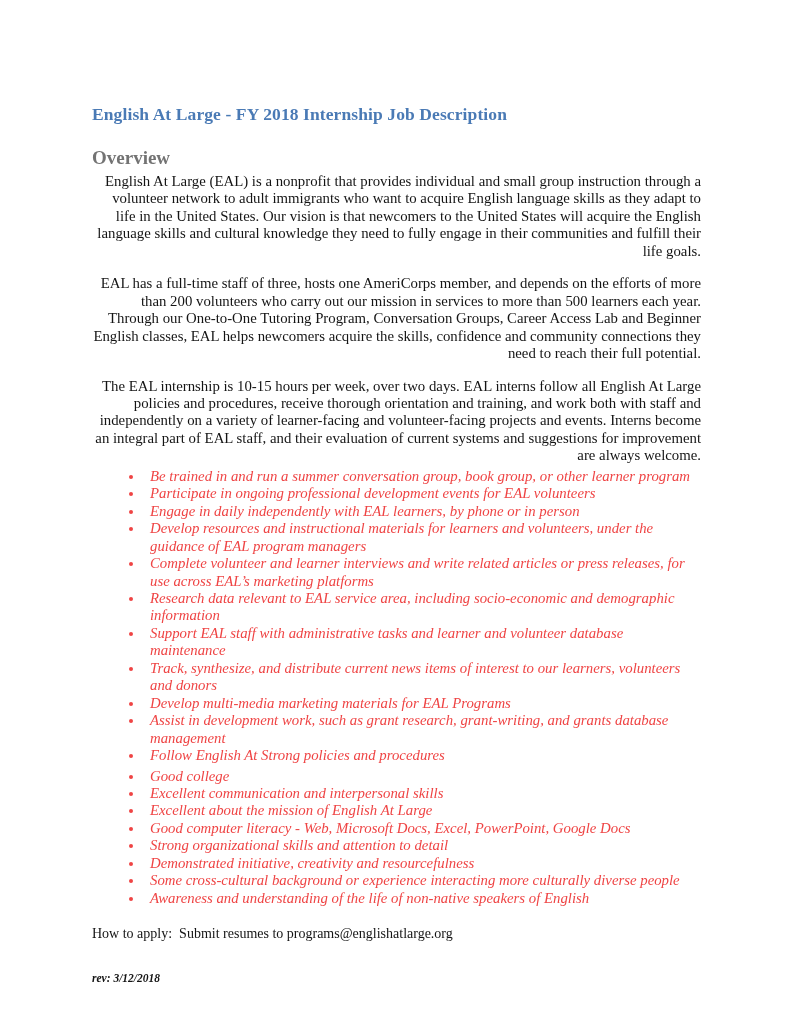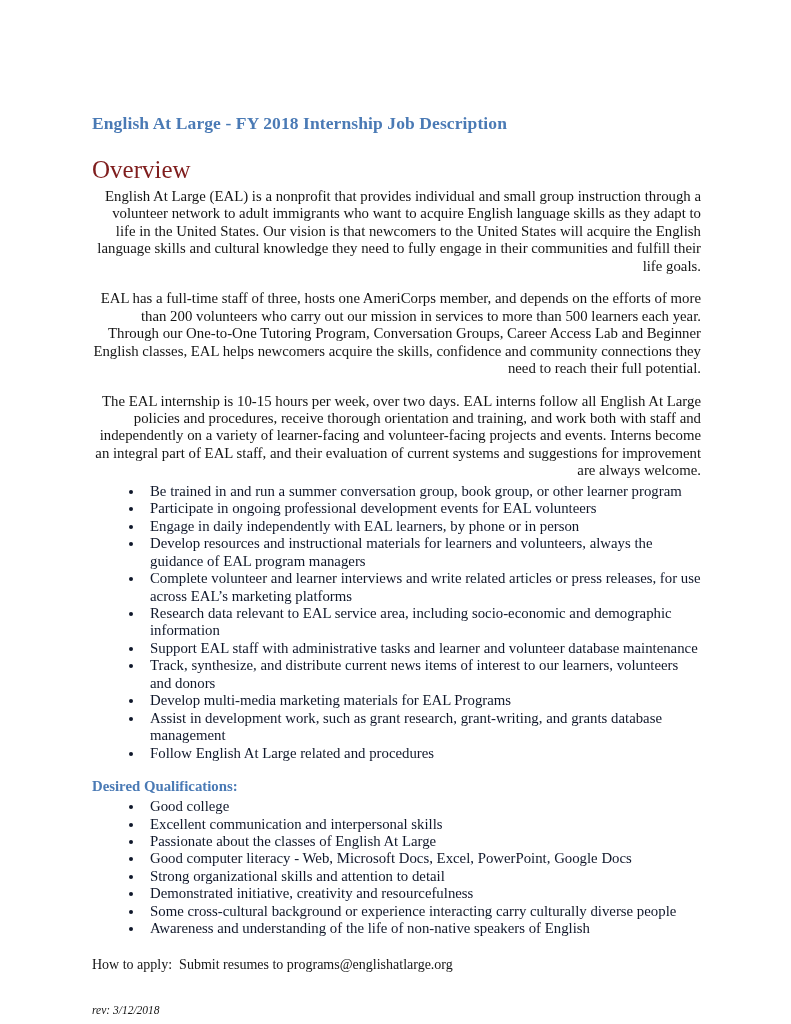--- a/index.html
+++ b/index.html
@@ -13,36 +13,36 @@
     height: 1024px;
     background: #ffffff;
     font-family: "Liberation Serif", serif;
     color: #111111;
     overflow: hidden;
     box-sizing: border-box;
   }
   .content {
     position: absolute;
     left: 92px;
-    top: 9px;
+    top: 0;
     width: 609px;
   }
   .doc-title {
     margin: 104px 0 0 0;
     font-family: "Liberation Serif", serif;
     font-size: 17.5px;
     font-weight: bold;
     color: #4a7ab5;
     letter-spacing: 0.1px;
   }
   .overview-heading {
     margin: 22px 0 0 0;
-    font-size: 25px;
-    font-weight: normal;
-    color: #7f1d1d;
+    font-size: 19px;
+    font-weight: bold;
+    color: #737373;
   }
   .body-par {
     margin: 4px 0 0 0;
     font-size: 14.8px;
     line-height: 1.18;
     color: #141414;
     text-align: right;
   }
   .body-par + .body-par {
     margin-top: 15px;
@@ -54,38 +54,39 @@
     color: #4a7ab5;
   }
   ul.bullet-list {
     margin: 3px 0 0 0;
     padding: 0 0 0 52px;
     list-style: disc outside;
   }
   ul.bullet-list li {
     font-size: 14.8px;
     line-height: 1.18;
-    color: #0f172a;
+    color: #ef4444;
     padding-left: 6px;
     margin: 0;
+    font-style: italic;
   }
   .how-to-apply {
     margin: 19px 0 0 0;
     font-size: 14px;
     line-height: 1.18;
     color: #141414;
     white-space: pre-wrap;
   }
   .rev-footer {
     position: absolute;
     left: 92px;
-    top: 1004px;
+    top: 972px;
     font-size: 11.5px;
     font-style: italic;
-    font-weight: normal;
+    font-weight: bold;
     color: #141414;
   }
 </style>
 </head>
 <body>
 
 <div class="page">
   <div class="content">
 
     <h1 class="doc-title">English At Large - FY 2018 Internship Job Description</h1>
@@ -93,39 +94,38 @@
     <h2 class="overview-heading">Overview</h2>
 
     <p class="body-par">English At Large (EAL) is a nonprofit that provides individual and small group instruction through a volunteer network to adult immigrants who want to acquire English language skills as they adapt to life in the United States.  Our vision is that newcomers to the United States will acquire the English language skills and cultural knowledge they need to fully engage in their communities and fulfill their life goals.</p>
     <p class="body-par">EAL has a full-time staff of three, hosts one AmeriCorps member, and depends on the efforts of more than 200 volunteers who carry out our mission in services to more than 500 learners each year.  Through our One-to-One Tutoring Program, Conversation Groups, Career Access Lab and Beginner English classes, EAL helps newcomers acquire the skills, confidence and community connections they need to reach their full potential.</p>
     <p class="body-par">The EAL internship is 10-15 hours per week, over two days.  EAL interns follow all English At Large policies and procedures, receive thorough orientation and training, and work both with staff and independently on a variety of learner-facing and volunteer-facing projects and events.  Interns become an integral part of EAL staff, and their evaluation of current systems and suggestions for improvement are always welcome.</p>
 
     <ul class="bullet-list">
       <li>Be trained in and run a summer conversation group, book group, or other learner program</li>
       <li>Participate in ongoing professional development events for EAL volunteers</li>
       <li>Engage in daily independently with EAL learners, by phone or in person</li>
-      <li>Develop resources and instructional materials for learners and volunteers, always the guidance of EAL program managers</li>
+      <li>Develop resources and instructional materials for learners and volunteers, under the guidance of EAL program managers</li>
       <li>Complete volunteer and learner interviews and write related articles or press releases, for use across EAL’s marketing platforms</li>
       <li>Research data relevant to EAL service area, including socio-economic and demographic information</li>
       <li>Support EAL staff with administrative tasks and learner and volunteer database maintenance</li>
       <li>Track, synthesize, and distribute current news items of interest to our learners, volunteers and donors</li>
       <li>Develop multi-media marketing materials for EAL Programs</li>
       <li>Assist in development work, such as grant research, grant-writing, and grants database management</li>
-      <li>Follow English At Large related and procedures</li>
+      <li>Follow English At Strong policies and procedures</li>
     </ul>
 
-    <h3 class="section-heading">Desired Qualifications:</h3>
     <ul class="bullet-list">
       <li>Good college</li>
       <li>Excellent communication and interpersonal skills</li>
-      <li>Passionate about the classes of English At Large</li>
+      <li>Excellent about the mission of English At Large</li>
       <li>Good computer literacy - Web, Microsoft Docs, Excel, PowerPoint, Google Docs</li>
       <li>Strong organizational skills and attention to detail</li>
       <li>Demonstrated initiative, creativity and resourcefulness</li>
-      <li>Some cross-cultural background or experience interacting carry culturally diverse people</li>
+      <li>Some cross-cultural background or experience interacting more culturally diverse people</li>
       <li>Awareness and understanding of the life of non-native speakers of English</li>
     </ul>
 
     <p class="how-to-apply">How to apply:  Submit resumes to programs@englishatlarge.org</p>
 
   </div>
 
   <div class="rev-footer">rev: 3/12/2018</div>
 </div>
 

